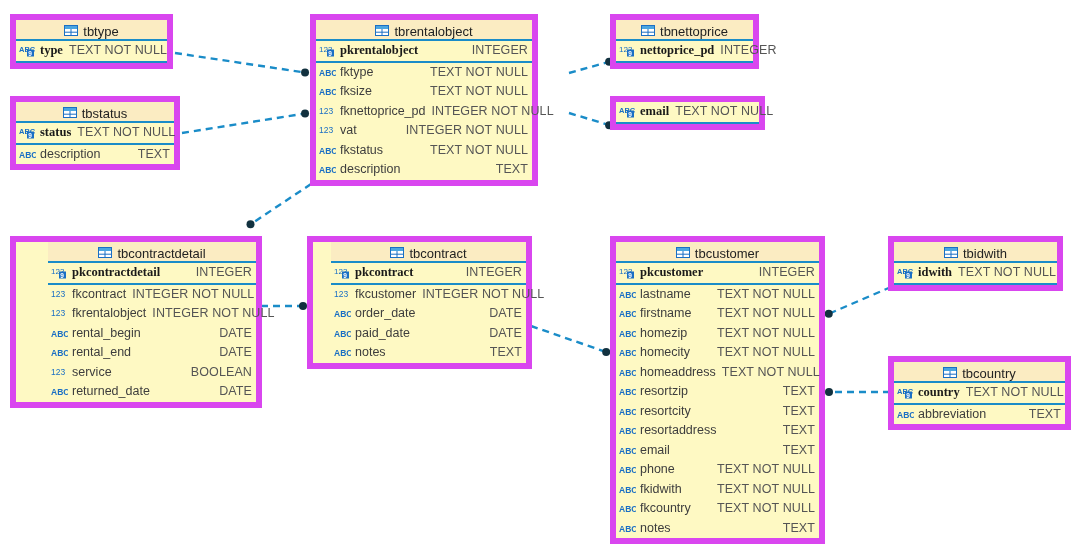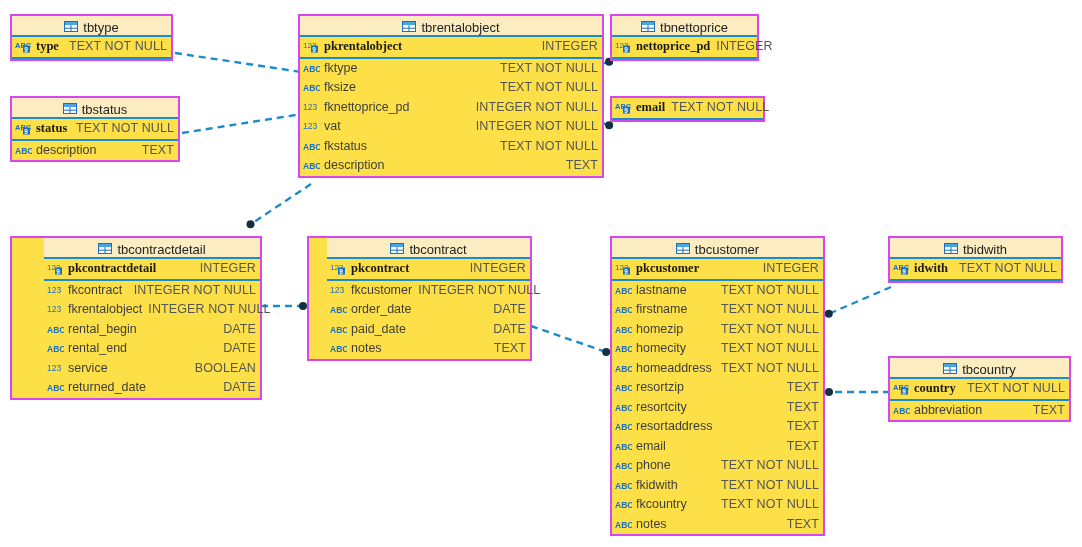--- a/index.html
+++ b/index.html
@@ -9,22 +9,22 @@
     font-family:"Liberation Sans",sans-serif;
     position:relative;
     overflow:hidden;
     -webkit-font-smoothing:antialiased;
   }
   #canvas{position:absolute;left:0;top:0;width:1082px;height:547px;}
   svg.links{position:absolute;left:0;top:0;width:1082px;height:547px;pointer-events:none;}
 
   .table{
     position:absolute;
-    border:2px solid #d946ef;
-    background:#fde047;
+    border:6px solid #d946ef;
+    background:#fef9c3;
     box-sizing:border-box;
     z-index:5;
   }
   .tbl-header{
     background:#fbecc2;
     border-bottom:2px solid #1a8cc8;
     height:21px;
     line-height:21px;
     text-align:center;
     font-size:13px;
@@ -167,21 +167,21 @@
               <svg width="17" height="13" viewBox="0 0 17 13">
                 <text x="0" y="9.5" font-family="Liberation Sans, sans-serif" font-size="8.5" font-weight="bold" fill="#1a6fc4">ABC</text>
               </svg>
             </span>
             <span class="col-name">description</span>
             <span class="spacer"></span>
             <span class="col-type">TEXT</span>
           </div>
         </div>
       </div>
-      <div class="table" style="left: 298px; top: 14px; width: 306px;">
+      <div class="table" style="left: 310px; top: 14px; width: 228px;">
         <div class="tbl-header"><span class="hdr-ico"><svg width="14" height="11" viewBox="0 0 14 11">
               <rect x="0.5" y="0.5" width="13" height="10" fill="#ffffff" stroke="#1a6fc4" stroke-width="1"></rect>
               <rect x="1" y="1" width="12" height="3" fill="#4aa6e0"></rect>
               <line x1="7" y1="4" x2="7" y2="10.5" stroke="#1a6fc4" stroke-width="1"></line>
               <line x1="1" y1="7.2" x2="13" y2="7.2" stroke="#1a6fc4" stroke-width="1"></line>
             </svg></span><span class="tname">tbrentalobject</span></div>
         <div class="pk-row">
           <div class="row pk">
             <span class="ico">
               <svg width="17" height="13" viewBox="0 0 17 13">

